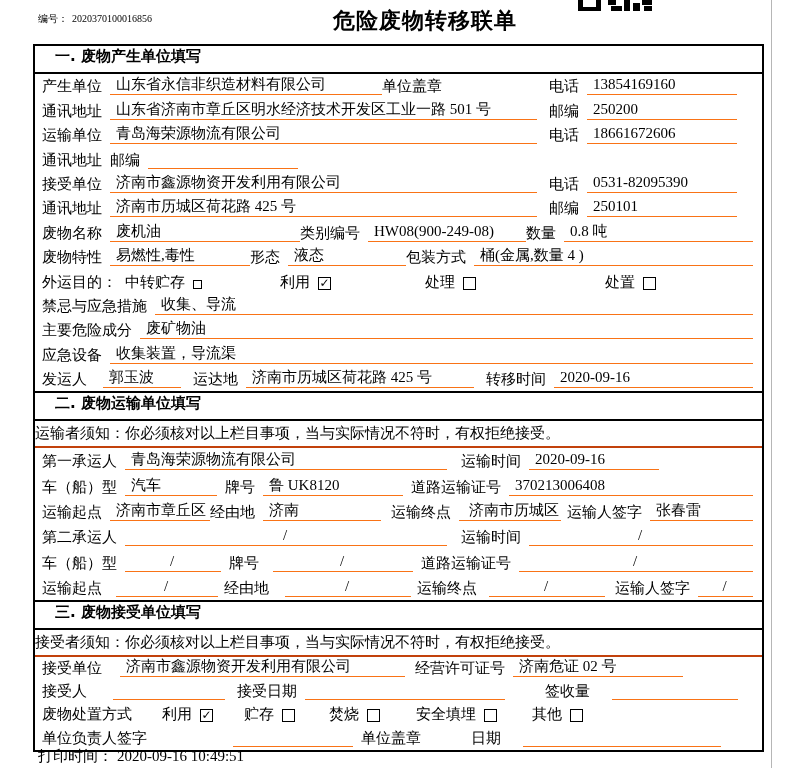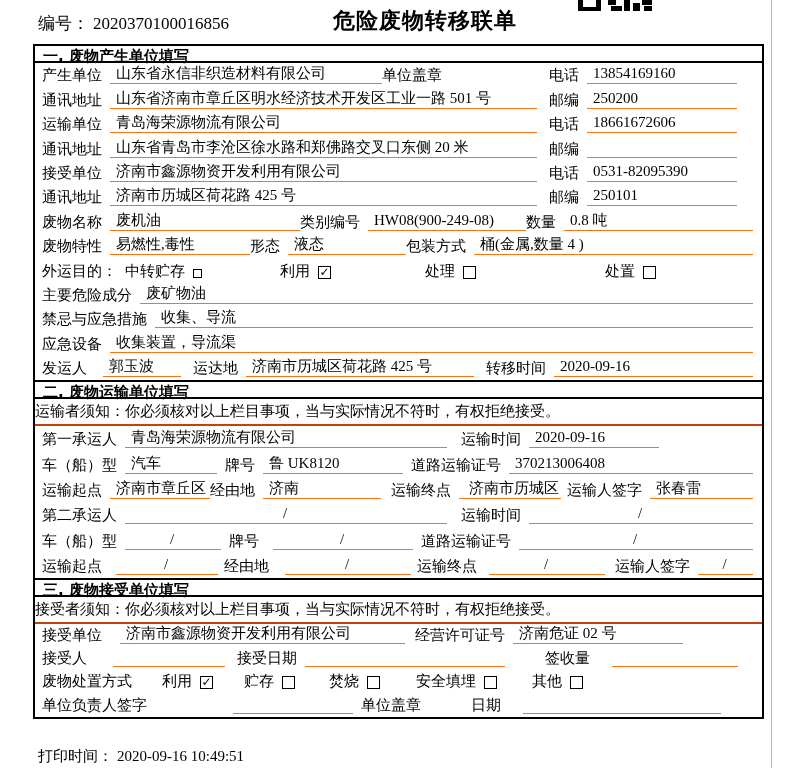--- a/index.html
+++ b/index.html
@@ -2,37 +2,37 @@
 <html><head>
 <meta charset="utf-8">
 <style>
   * { box-sizing: border-box; }
   html,body { margin:0; padding:0; }
   body {
     width:796px; height:768px; position:relative; overflow:hidden;
     background:#ffffff; color:#000;
     font-family:"Liberation Serif","DejaVu Serif",serif;
   }
-  .doc-no { position:absolute; left:38px; top:12px; font-size:17px; white-space:nowrap; }
+  .doc-no { position:absolute; left:38px; top:12px; font-size:10px; white-space:nowrap; }
   .doc-no .num { margin-left:4px; }
   .title {
     position:absolute; left:333px; top:6px; margin:0;
     font-size:22px; font-weight:bold; letter-spacing:1px; white-space:nowrap;
     font-family:"DejaVu Sans","Liberation Sans",sans-serif;
   }
   .qr { position:absolute; left:578px; top:0; }
   .page-edge { position:absolute; left:771px; top:0; width:1px; height:768px; background:#b6b6b6; }
 
   .formbox {
     position:absolute; left:33px; top:44px; width:731px;
     border:2px solid #000; background:#fff;
   }
   .section + .section { border-top:2px solid #000; }
   .sec-title {
-    height:17px; line-height:21px; padding-left:8px;
+    height:28px; line-height:21px; padding-left:20px;
     font-weight:bold; font-size:15px;
     font-family:"DejaVu Sans","Liberation Sans",sans-serif;
     border-bottom:2px solid #000;
   }
   .notice {
     height:27px; display:flex; align-items:center; padding-left:0;
     font-size:15px; border-bottom:2px solid #c2410c; white-space:nowrap;
   }
   .row { display:flex; align-items:flex-end; padding:0 7px 3px 7px; }
   .s0 .row { height:24.4px; }
@@ -93,21 +93,20 @@
         <span class="val" style="flex: 0 0 150px; margin-right: 18px;">250200</span>
       </div>
       <div class="row">
         <span class="lab">运输单位</span>
         <span class="val" style="flex: 1 1 auto; margin-right: 12px;">青岛海荣源物流有限公司</span>
         <span class="lab">电话</span>
         <span class="val" style="flex: 0 0 150px; margin-right: 18px;">18661672606</span>
       </div>
       <div class="row">
         <span class="lab">通讯地址</span>
-        <span class="val" style="flex: 1 1 auto; margin-right: 12px;">山东省青岛市李沧区徐水路和郑佛路交叉口东侧 20 米</span>
         <span class="lab">邮编</span>
         <span class="val" style="flex: 0 0 150px; margin-right: 18px;"></span>
       </div>
       <div class="row">
         <span class="lab">接受单位</span>
         <span class="val" style="flex: 1 1 auto; margin-right: 12px;">济南市鑫源物资开发利用有限公司</span>
         <span class="lab">电话</span>
         <span class="val" style="flex: 0 0 150px; margin-right: 18px;">0531-82095390</span>
       </div>
       <div class="row">
@@ -145,26 +144,26 @@
         <span class="grp" style="flex: 0 0 180px;">
           <span class="cap">处理</span>
           <span class="cbx"></span>
         </span>
         <span class="grp">
           <span class="cap">处置</span>
           <span class="cbx"></span>
         </span>
       </div>
       <div class="row">
+        <span class="lab">禁忌与应急措施</span>
+        <span class="val" style="flex: 1 1 auto; margin-right: 2px;">收集、导流</span>
+      </div>
+      <div class="row">
         <span class="lab">主要危险成分</span>
         <span class="val" style="flex: 1 1 auto; margin-right: 2px;">废矿物油</span>
-      </div>
-      <div class="row">
-        <span class="lab">禁忌与应急措施</span>
-        <span class="val" style="flex: 1 1 auto; margin-right: 2px;">收集、导流</span>
       </div>
       <div class="row">
         <span class="lab">应急设备</span>
         <span class="val" style="flex: 1 1 auto; margin-right: 2px;">收集装置，导流渠</span>
       </div>
       <div class="row">
         <span class="lab">发运人</span>
         <span class="sp" style="flex: 0 0 8px;"></span>
         <span class="val" style="flex: 0 0 78px;">郭玉波</span>
         <span class="sp" style="flex: 0 0 12px;"></span>

